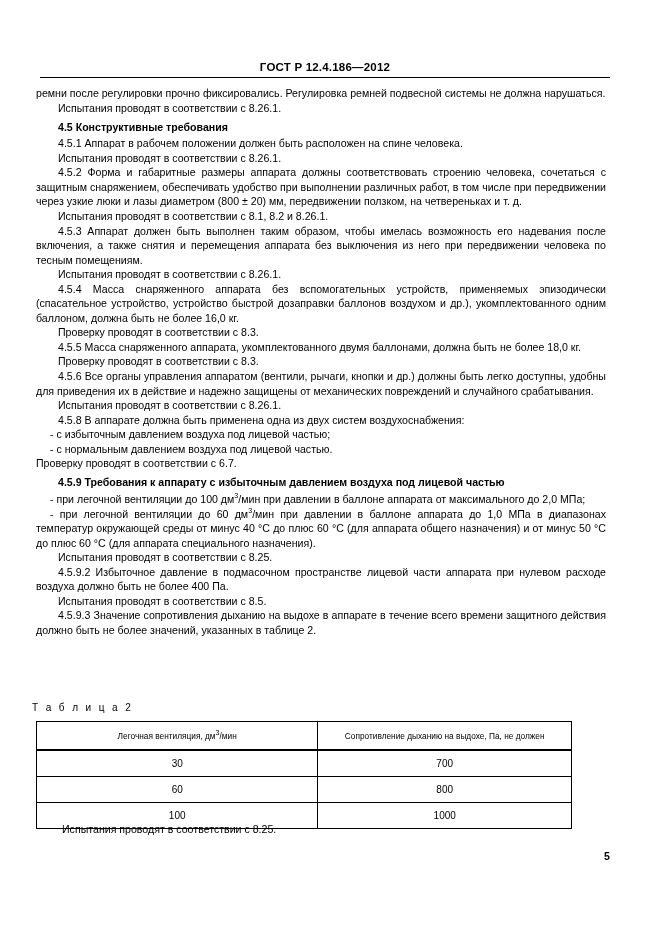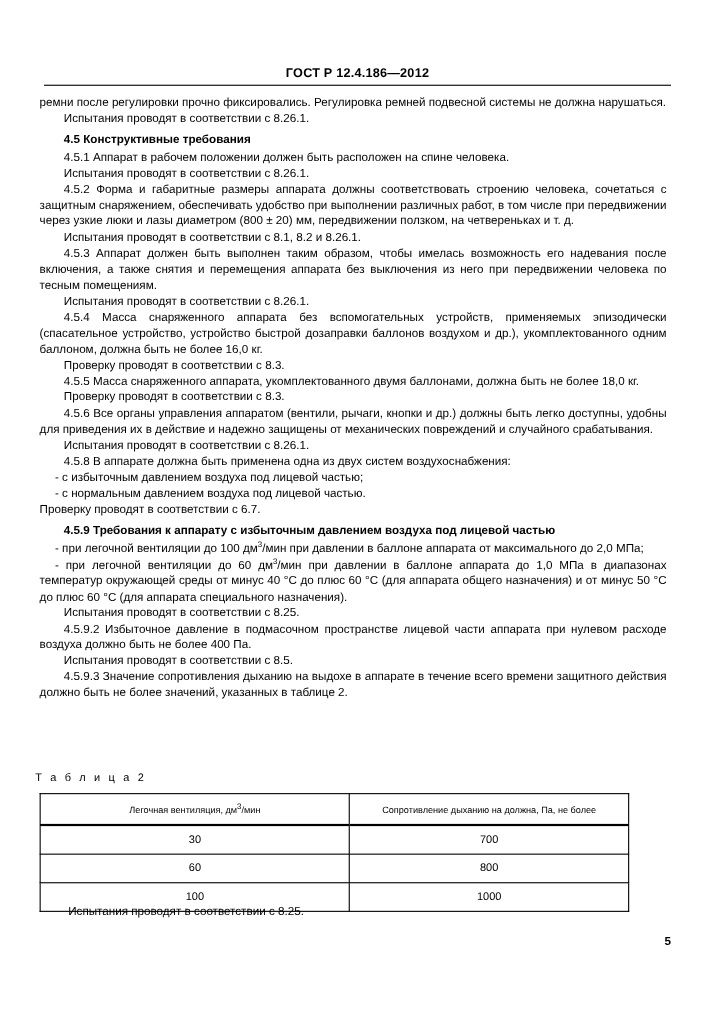--- a/index.html
+++ b/index.html
@@ -190,21 +190,21 @@
     <colgroup>
         <col class="c1">
         <col class="c2">
       </colgroup>
     <thead>
       <tr>
         <th>
           <span>Легочная вентиляция, дм</span><sup>3</sup><span>/мин</span>
         </th>
         <th>
-          <span>Сопротивление дыханию на должна, Па, не более</span>
+          <span>Сопротивление дыханию на выдохе, Па, не должен</span>
         </th>
       </tr>
     </thead>
     <tbody id="table-body">
         <tr>
           <td>30</td>
           <td>700</td>
         </tr>
         <tr>
           <td>60</td>

